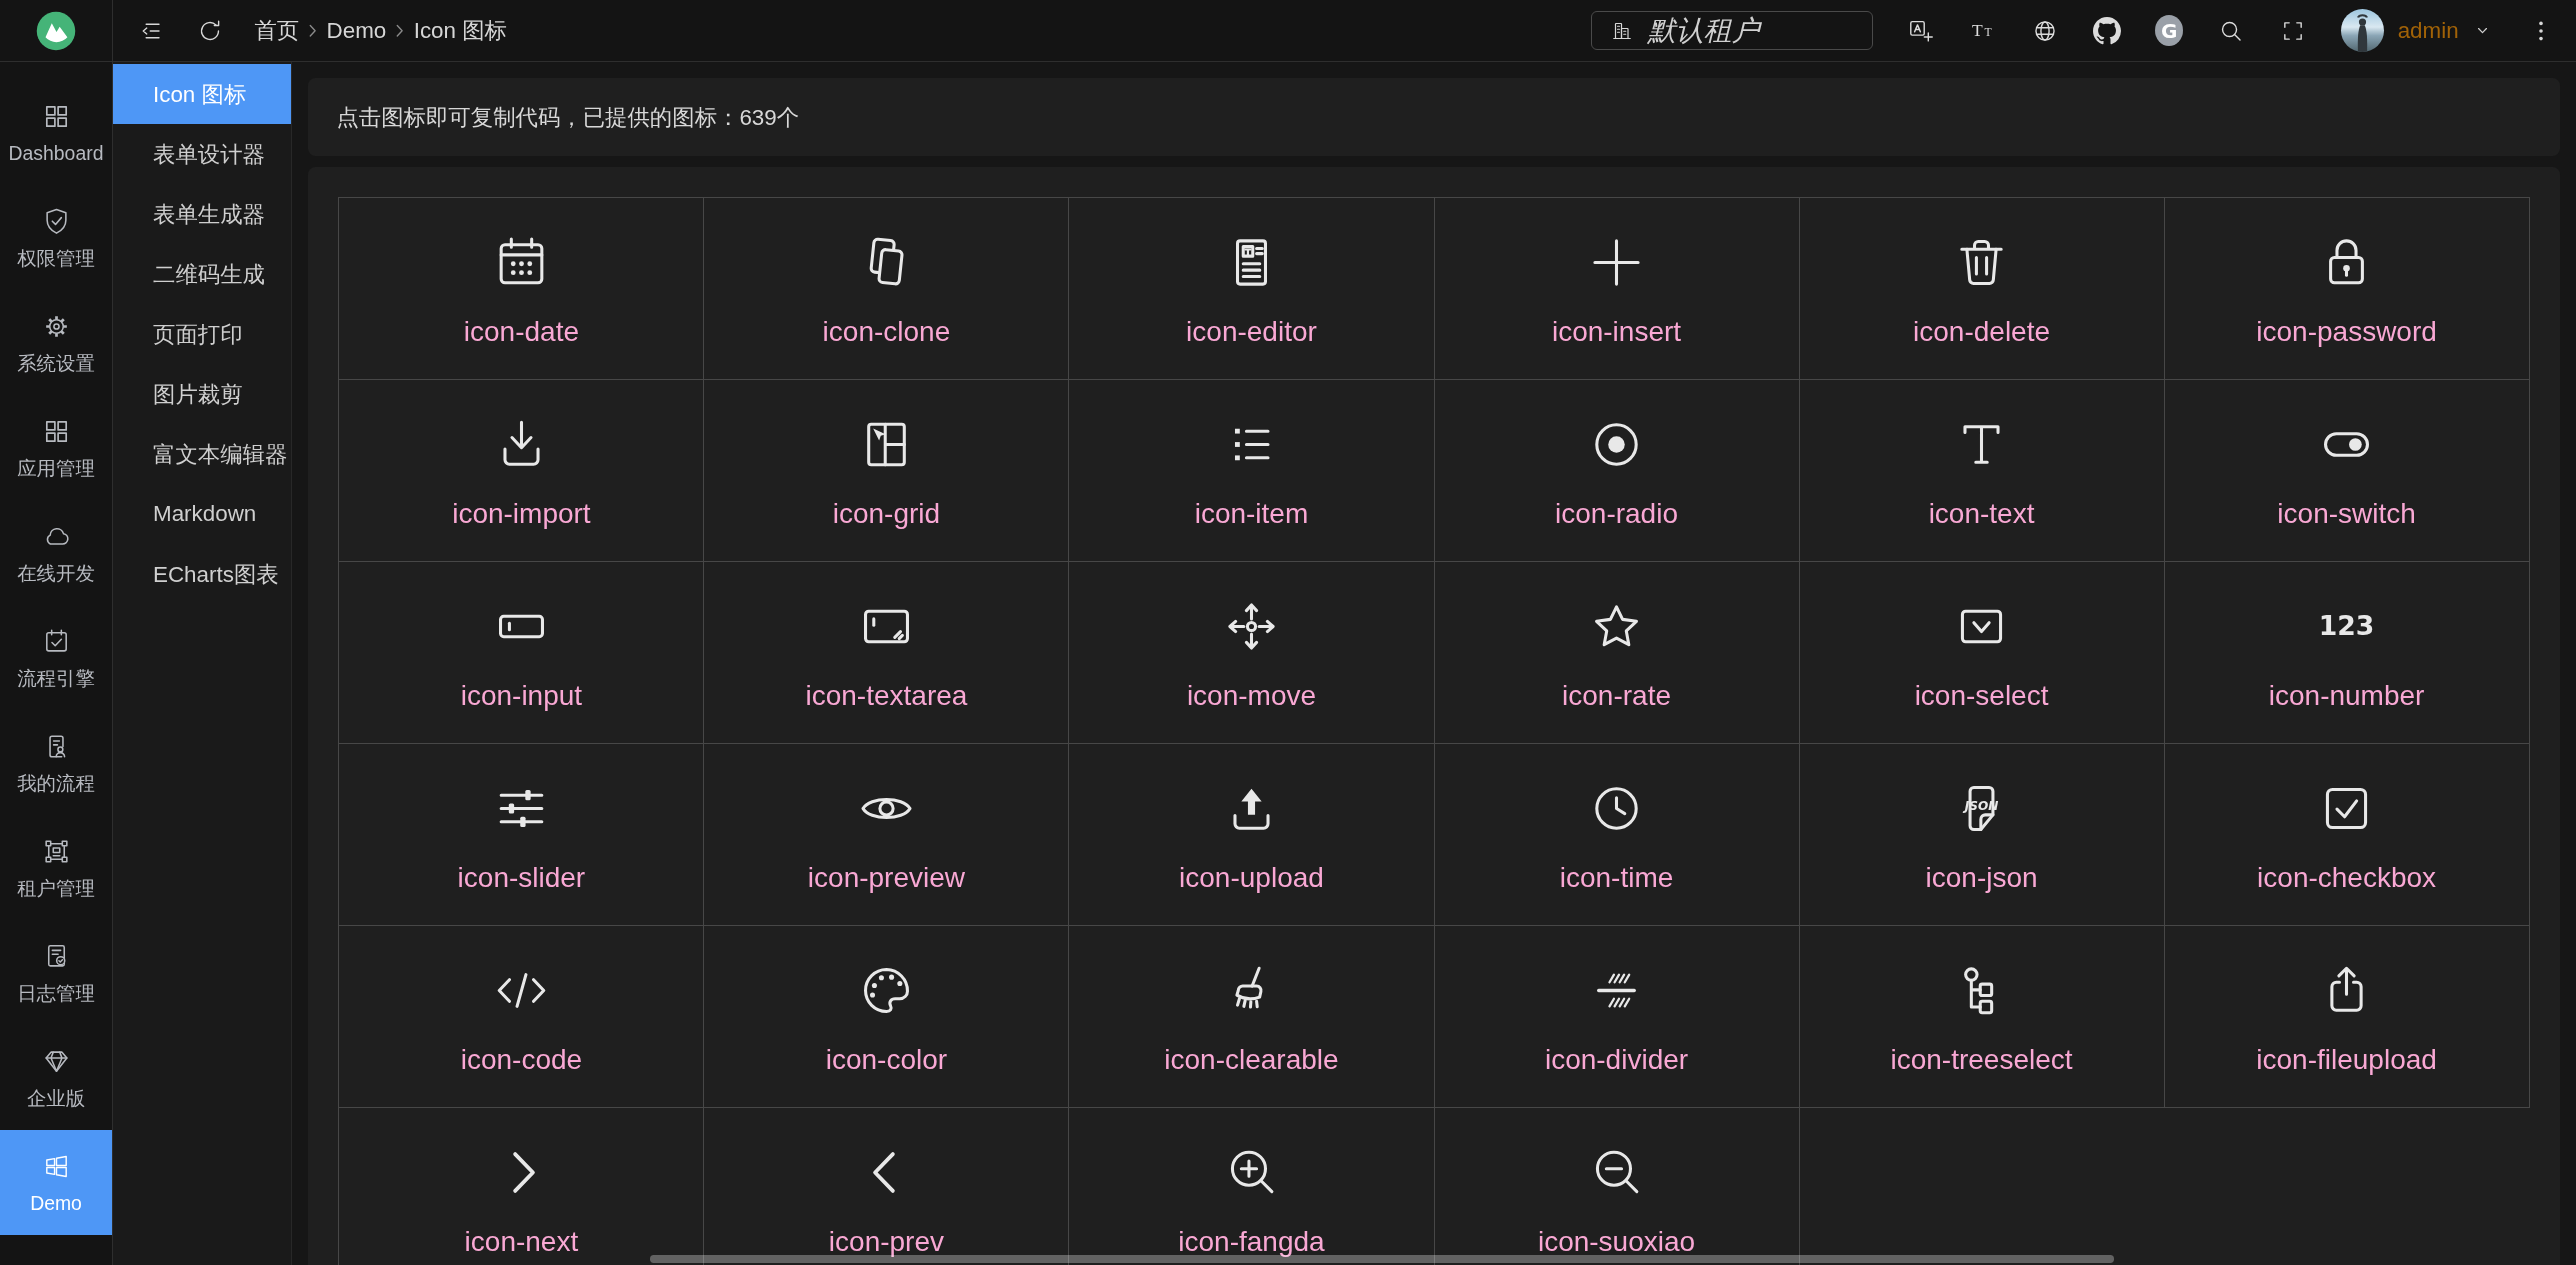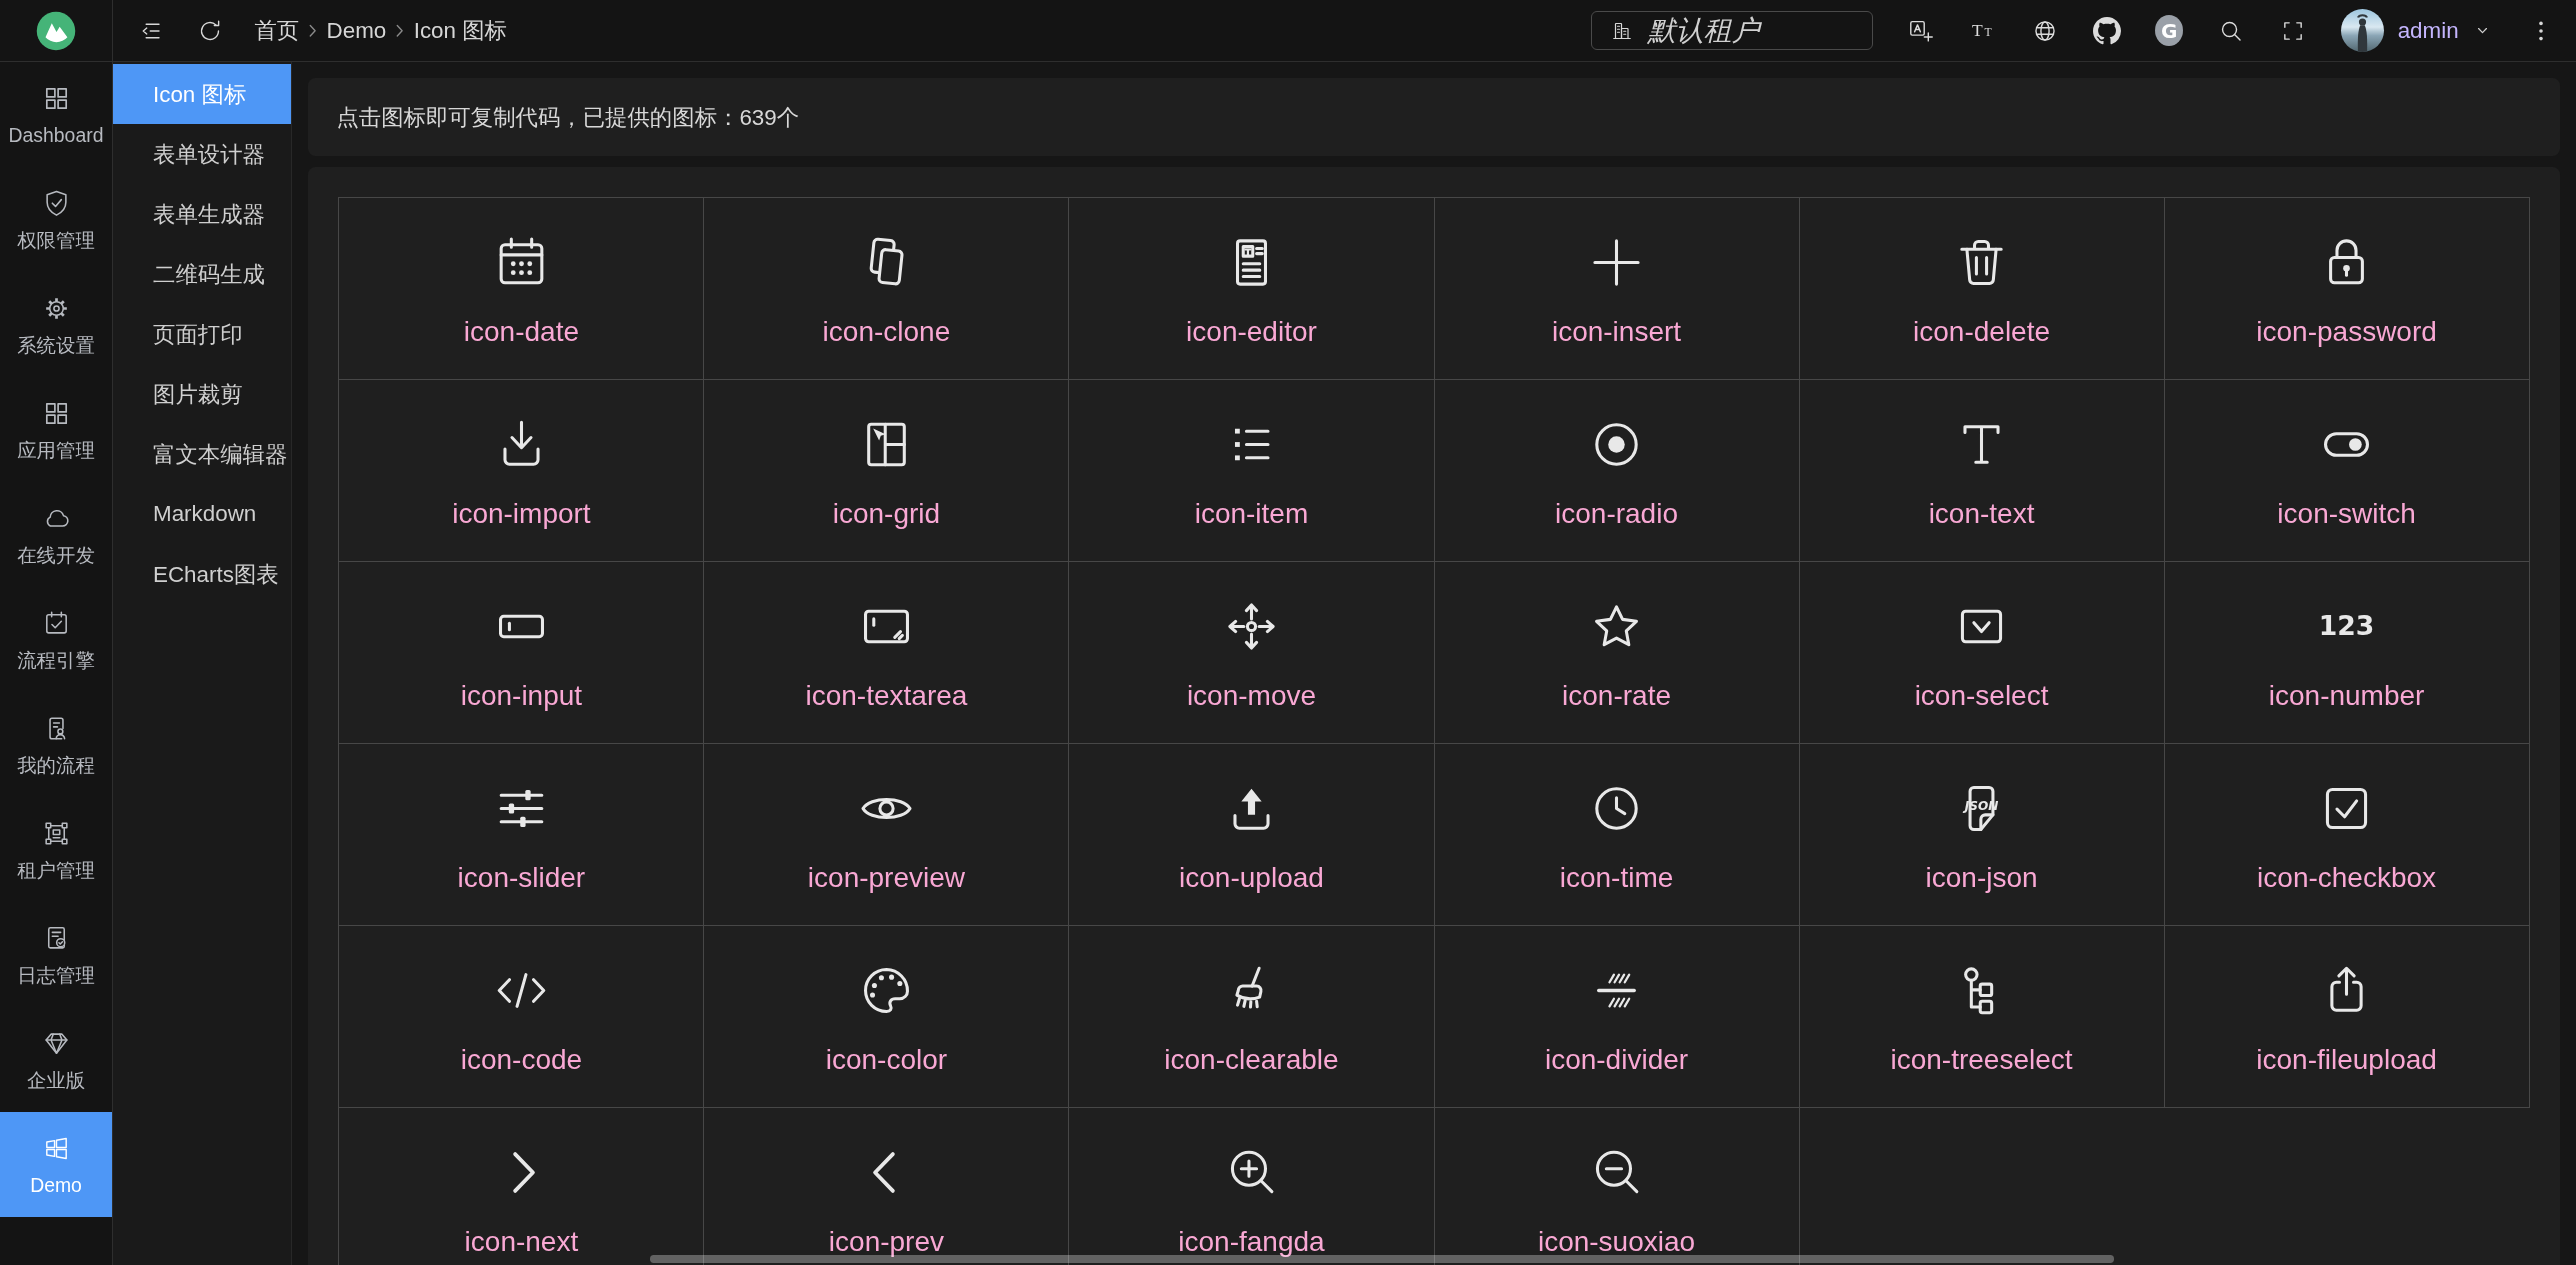--- a/index.html
+++ b/index.html
@@ -5,21 +5,21 @@
   html,body{margin:0;padding:0;width:2576px;height:1266px;overflow:hidden;
     background:#141414;font-family:"Liberation Sans","DejaVu Sans",sans-serif;
     -webkit-font-smoothing:antialiased;}
   *{box-sizing:border-box;}
   svg{display:block;width:100%;height:100%;}
 
   .app{display:flex;width:2576px;height:1266px;}
 
   
   .sidebar{flex:0 0 113px;width:113px;background:#141414;border-right:0.7px solid #2e2e2e;
-    display:flex;flex-direction:column;}
+    display:flex;flex-direction:column;gap:18px;}
   .logo-box{height:62px;flex:0 0 62px;display:flex;align-items:center;justify-content:center;
     border-bottom:0.7px solid #2e2e2e;}
   .logo-box .logo{width:42px;height:42px;}
   .side-item{height:105px;display:flex;flex-direction:column;align-items:center;
     justify-content:center;gap:12px;color:#b7bac0;cursor:pointer;}
   .side-item .ico{width:31px;height:31px;}
   .side-lbl{font-size:19.4px;line-height:1;white-space:nowrap;}
   .side-item.active{background:var(--accent,#4e97f6);color:#fff;}
 
   
@@ -37,21 +37,21 @@
     border:0.7px solid #4a4a4a;border-radius:6px;padding:0 18px;font-size:28px;color:#d0d0d0;cursor:pointer;font-style:italic;}
   .actions{display:flex;align-items:center;gap:34px;}
   .action{width:28px;height:28px;color:#dcdcdc;display:inline-flex;align-items:center;
     justify-content:center;cursor:pointer;flex:none;}
   .gitee-g{display:flex;width:31px;height:31px;border-radius:50%;background:#9aa0a8;color:#fff;
     font-weight:bold;font-size:20px;align-items:center;justify-content:center;
     font-family:"DejaVu Sans",sans-serif;}
   .user-chip{display:flex;align-items:center;gap:13.4px;cursor:pointer;}
   .avatar{width:43px;height:43px;border-radius:50%;overflow:hidden;flex:none;
     background:linear-gradient(180deg,#9dc5de 0%,#d9e8f1 42%,#8aa5b5 62%,#51666f 100%);}
-  .uname{font-size:22.4px;color:#c4b5fd;}
+  .uname{font-size:22.4px;color:#a16207;}
 
   
   .body-row{flex:1;display:flex;min-height:0;}
   .submenu{flex:0 0 179px;width:179px;background:#1a1a1a;border-right:0.7px solid #282828;
     padding-top:2.2px;}
   .sub-item{height:60px;display:flex;align-items:center;padding-left:40px;font-size:22.4px;
     color:#cfcfcf;cursor:pointer;white-space:nowrap;}
   .sub-item.active{background:var(--accent,#4e97f6);color:#fff;}
 
   .main{flex:1;min-width:0;background:#161616;padding:16.4px;overflow:hidden;

